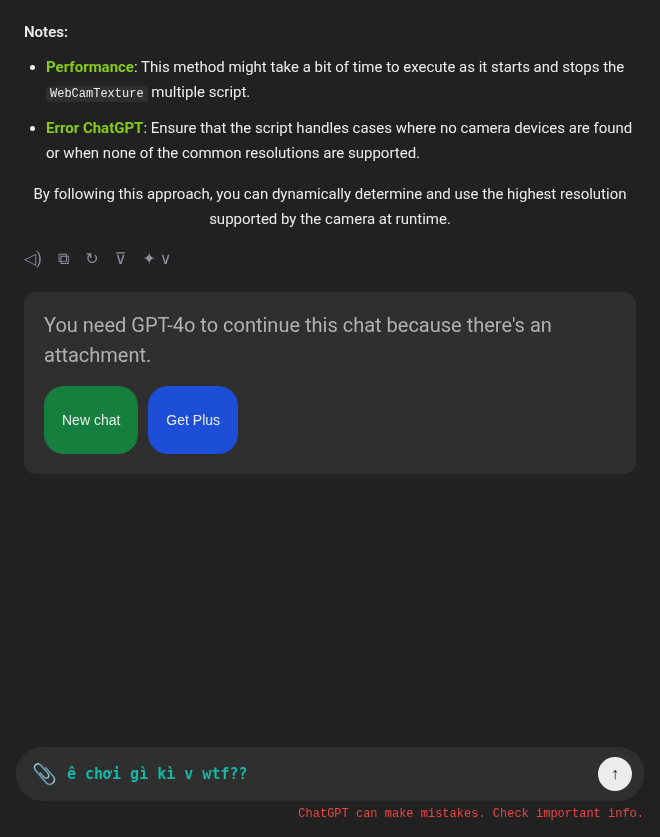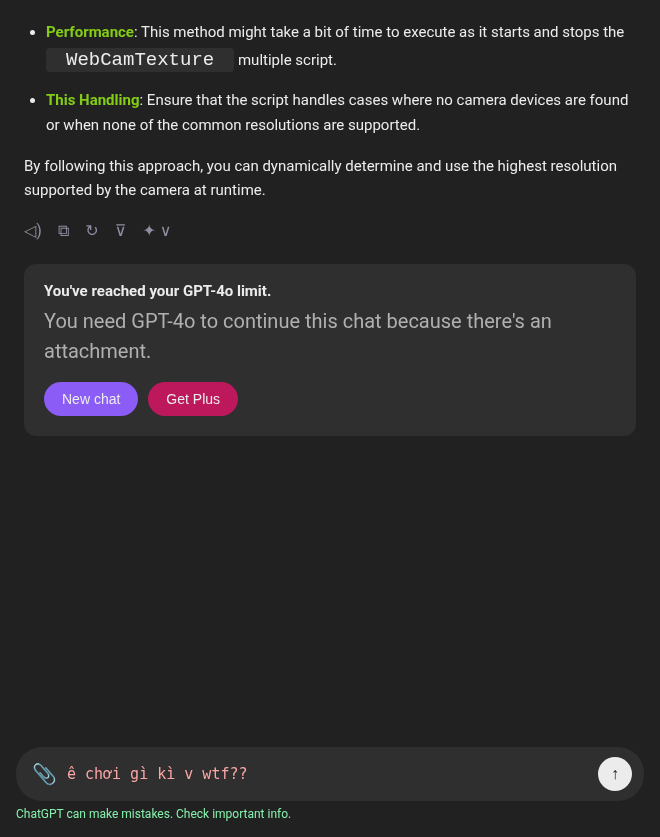--- a/index.html
+++ b/index.html
@@ -48,31 +48,32 @@
       color: #ececec;
     }
 
     .notes-list li b {
       font-weight: 700;
       color: #84cc16;
     }
 
     code {
       background-color: #2f2f2f;
-      padding: 1px 20px;
+      padding: 1px 4px;
       border-radius: 4px;
       font-family: 'Courier New', Courier, monospace;
-      font-size: 19px;
+      font-size: 12px;
       color: #ececec;
     }
 
     .closing-para {
       color: #ececec;
       line-height: 1.65;
       margin-bottom: 18px;
+      text-align: center;
     }
 
     .action-icons {
       display: flex;
       align-items: center;
       gap: 16px;
       margin-bottom: 24px;
       color: #8e8ea0;
     }
 
@@ -104,36 +105,36 @@
       line-height: 1.5;
       margin-bottom: 16px;
     }
 
     .limit-buttons {
       display: flex;
       gap: 10px;
     }
 
     .btn-new-chat {
-      background-color: #8b5cf6;
+      background-color: #15803d;
       color: #ececec;
       border: none;
       border-radius: 20px;
       padding: 9px 18px;
       font-size: 14px;
       font-weight: 500;
       cursor: pointer;
     }
 
     .btn-get-plus {
-      background-color: #be185d;
+      background-color: #1d4ed8;
       color: #ececec;
       border: none;
       border-radius: 20px;
-      padding: 9px 18px;
+      padding: 26px 18px;
       font-size: 14px;
       font-weight: 500;
       cursor: pointer;
     }
 
     .input-area {
       padding: 10px 16px 6px 16px;
       background-color: #212121;
     }
 
@@ -151,24 +152,25 @@
       font-size: 20px;
       cursor: pointer;
       flex-shrink: 0;
     }
 
     .chat-input {
       flex: 1;
       background: transparent;
       border: none;
       outline: none;
-      color: #fca5a5;
+      color: #14b8a6;
       font-size: 15px;
       resize: none;
       line-height: 1.4;
+      font-weight: bold;
     }
 
     .chat-input::placeholder {
       color: #8e8ea0;
     }
 
     .send-btn {
       width: 34px;
       height: 34px;
       background-color: #ececec;
@@ -181,53 +183,54 @@
       flex-shrink: 0;
     }
 
     .send-arrow {
       color: #212121;
       font-size: 16px;
       line-height: 1;
     }
 
     .disclaimer {
-      text-align: left;
+      text-align: right;
       font-size: 12px;
-      color: #86efac;
+      color: #ef4444;
       padding: 6px 0 10px 0;
+      font-family: Liberation Mono, monospace;
     }
 
   </style>
 </head>
 <body>
 
 <div class="main-content">
   <div class="notes-section">
+    <div class="notes-title">Notes:</div>
     <ul class="notes-list">
       <li>
         <b>Performance</b><span>: This method might take a bit of time to execute as it starts and stops the </span><code>WebCamTexture</code><span> multiple script.</span>
       </li>
       <li>
-        <b>This Handling</b><span>: Ensure that the script handles cases where no camera devices are found or when none of the common resolutions are supported.</span>
+        <b>Error ChatGPT</b><span>: Ensure that the script handles cases where no camera devices are found or when none of the common resolutions are supported.</span>
       </li>
     </ul>
     <p class="closing-para">By following this approach, you can dynamically determine and use the highest resolution supported by the camera at runtime.</p>
   </div>
 
   <div class="action-icons">
     <span title="Read aloud">◁)</span>
     <span title="Copy">⧉</span>
     <span title="Regenerate">↻</span>
     <span title="Dislike">⊽</span>
     <span title="More options">✦ ∨</span>
   </div>
 
   <div class="limit-banner">
-    <div class="limit-title">You've reached your GPT-4o limit.</div>
     <div class="limit-desc">You need GPT-4o to continue this chat because there's an attachment.</div>
     <div class="limit-buttons">
       <button class="btn-new-chat">New chat</button>
       <button class="btn-get-plus">Get Plus</button>
     </div>
   </div>
 </div>
 
 <div class="input-area">
   <div class="input-row">

